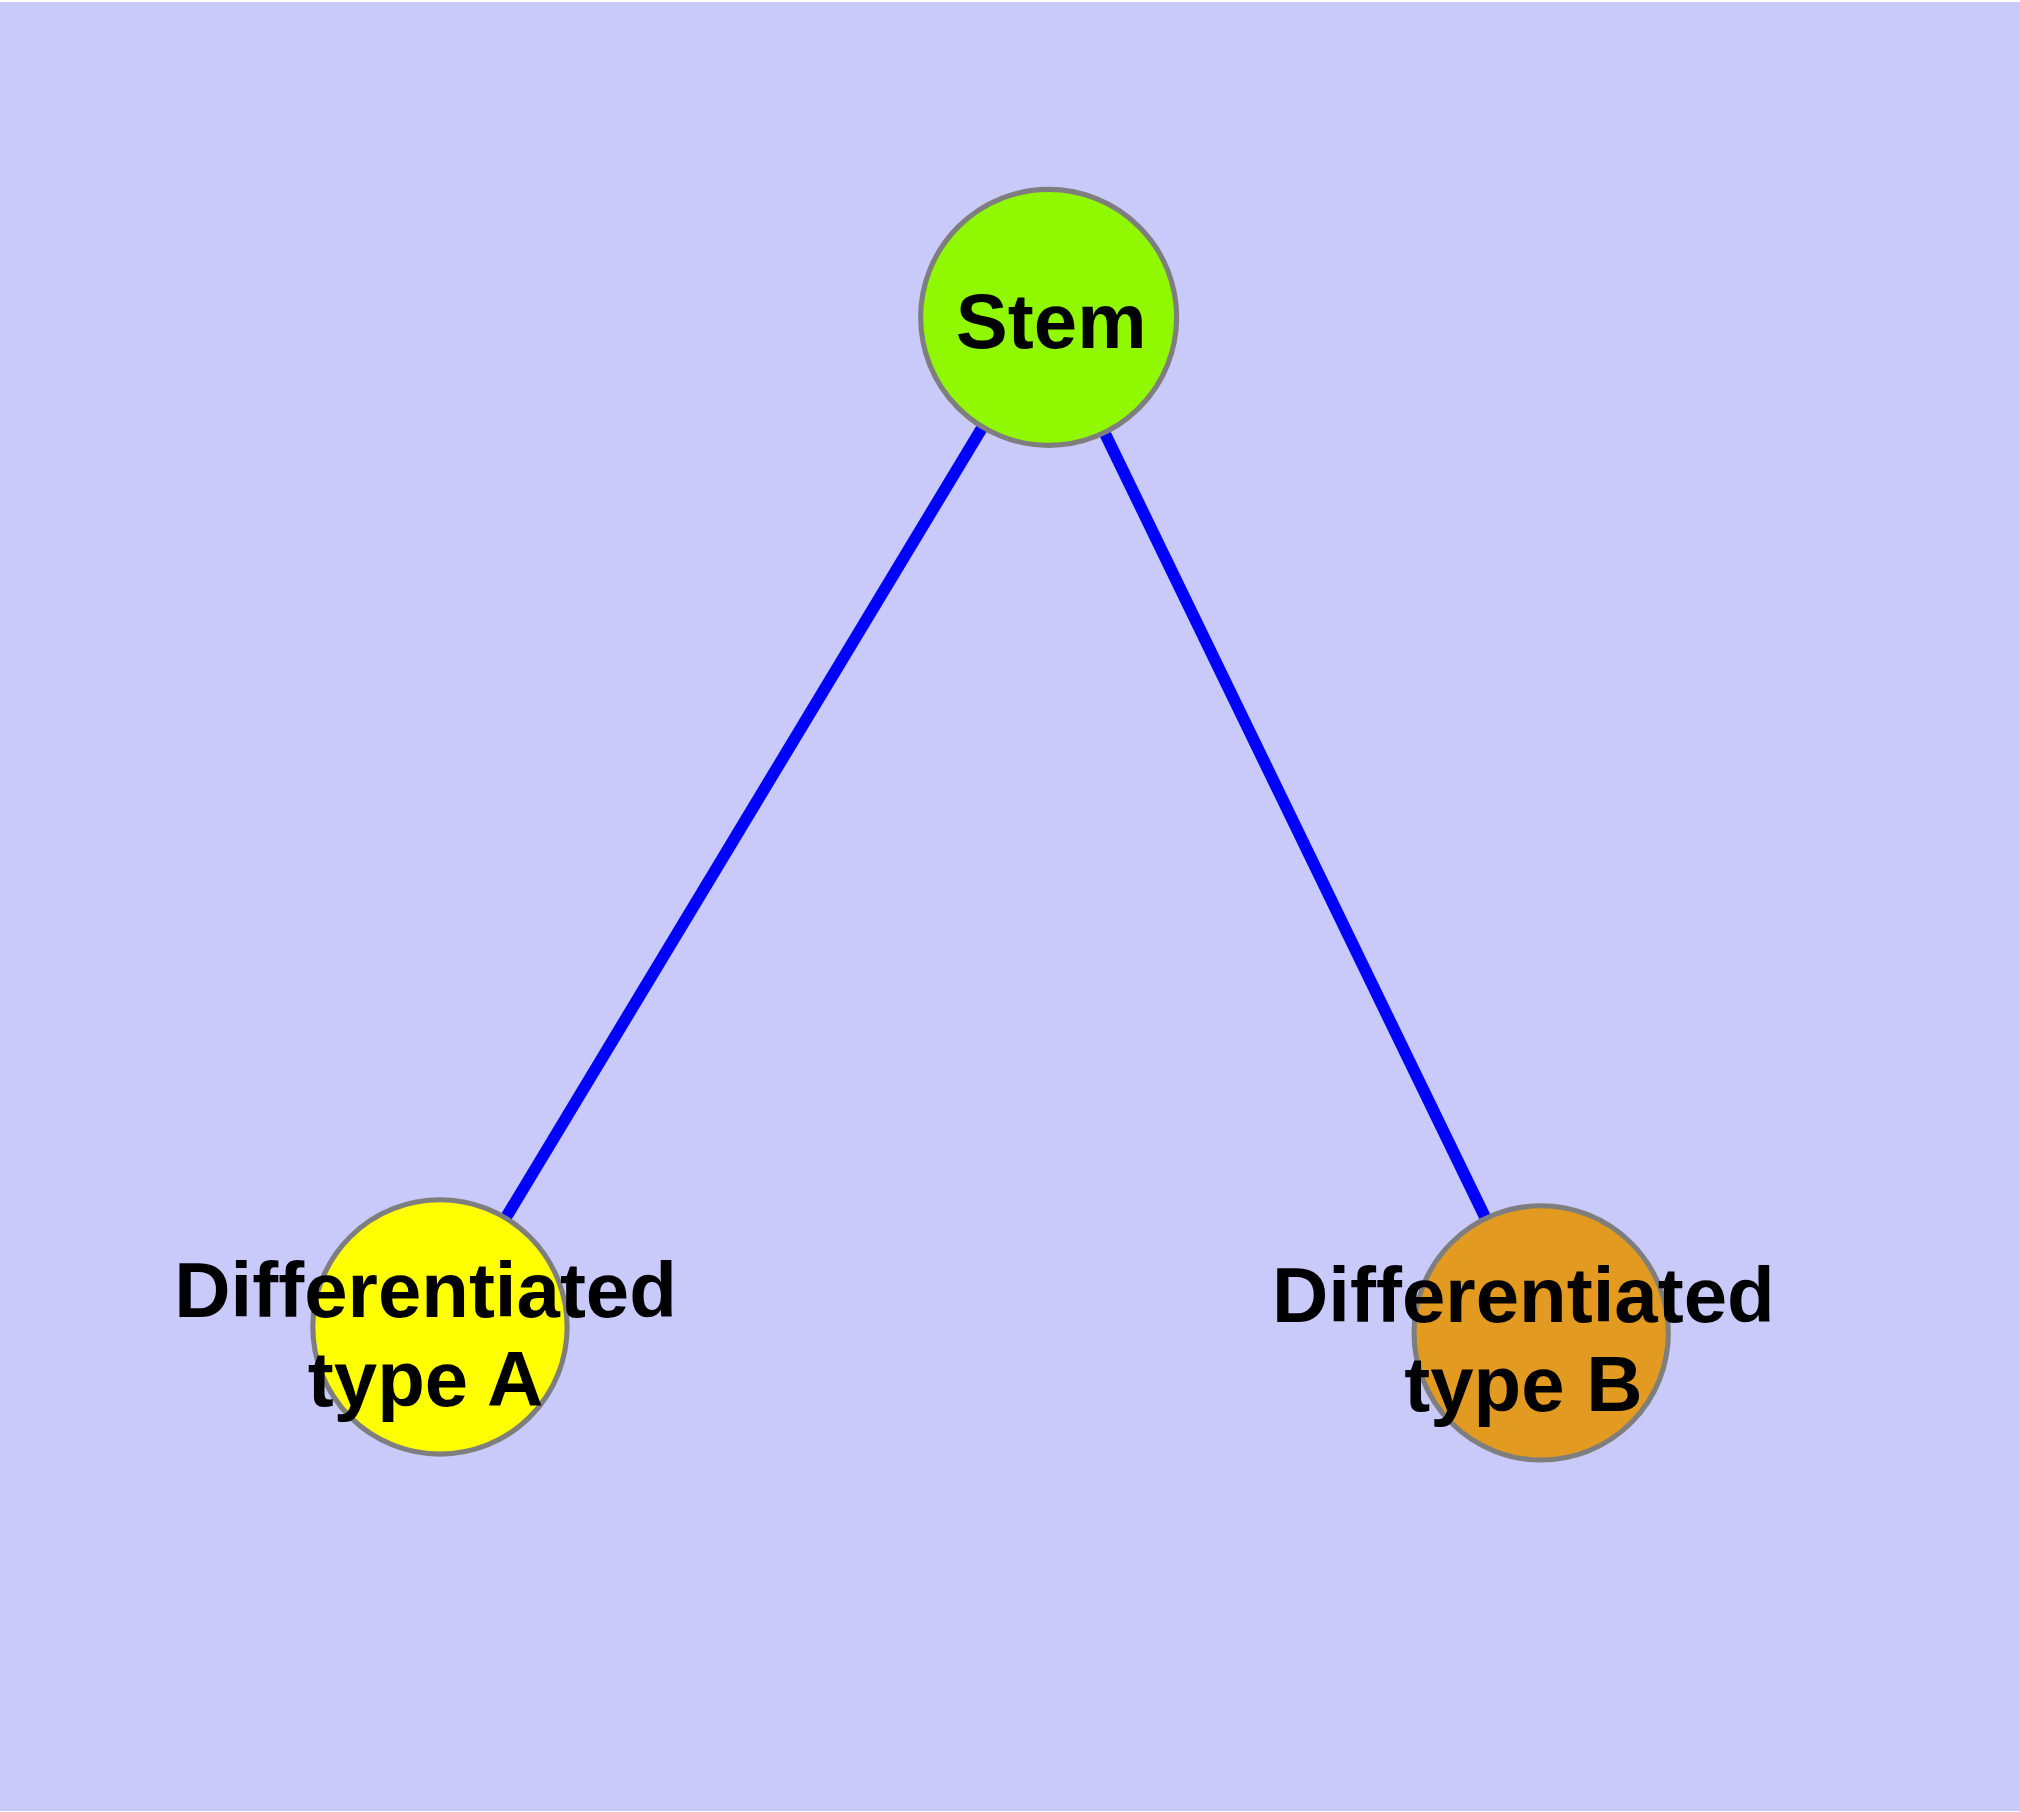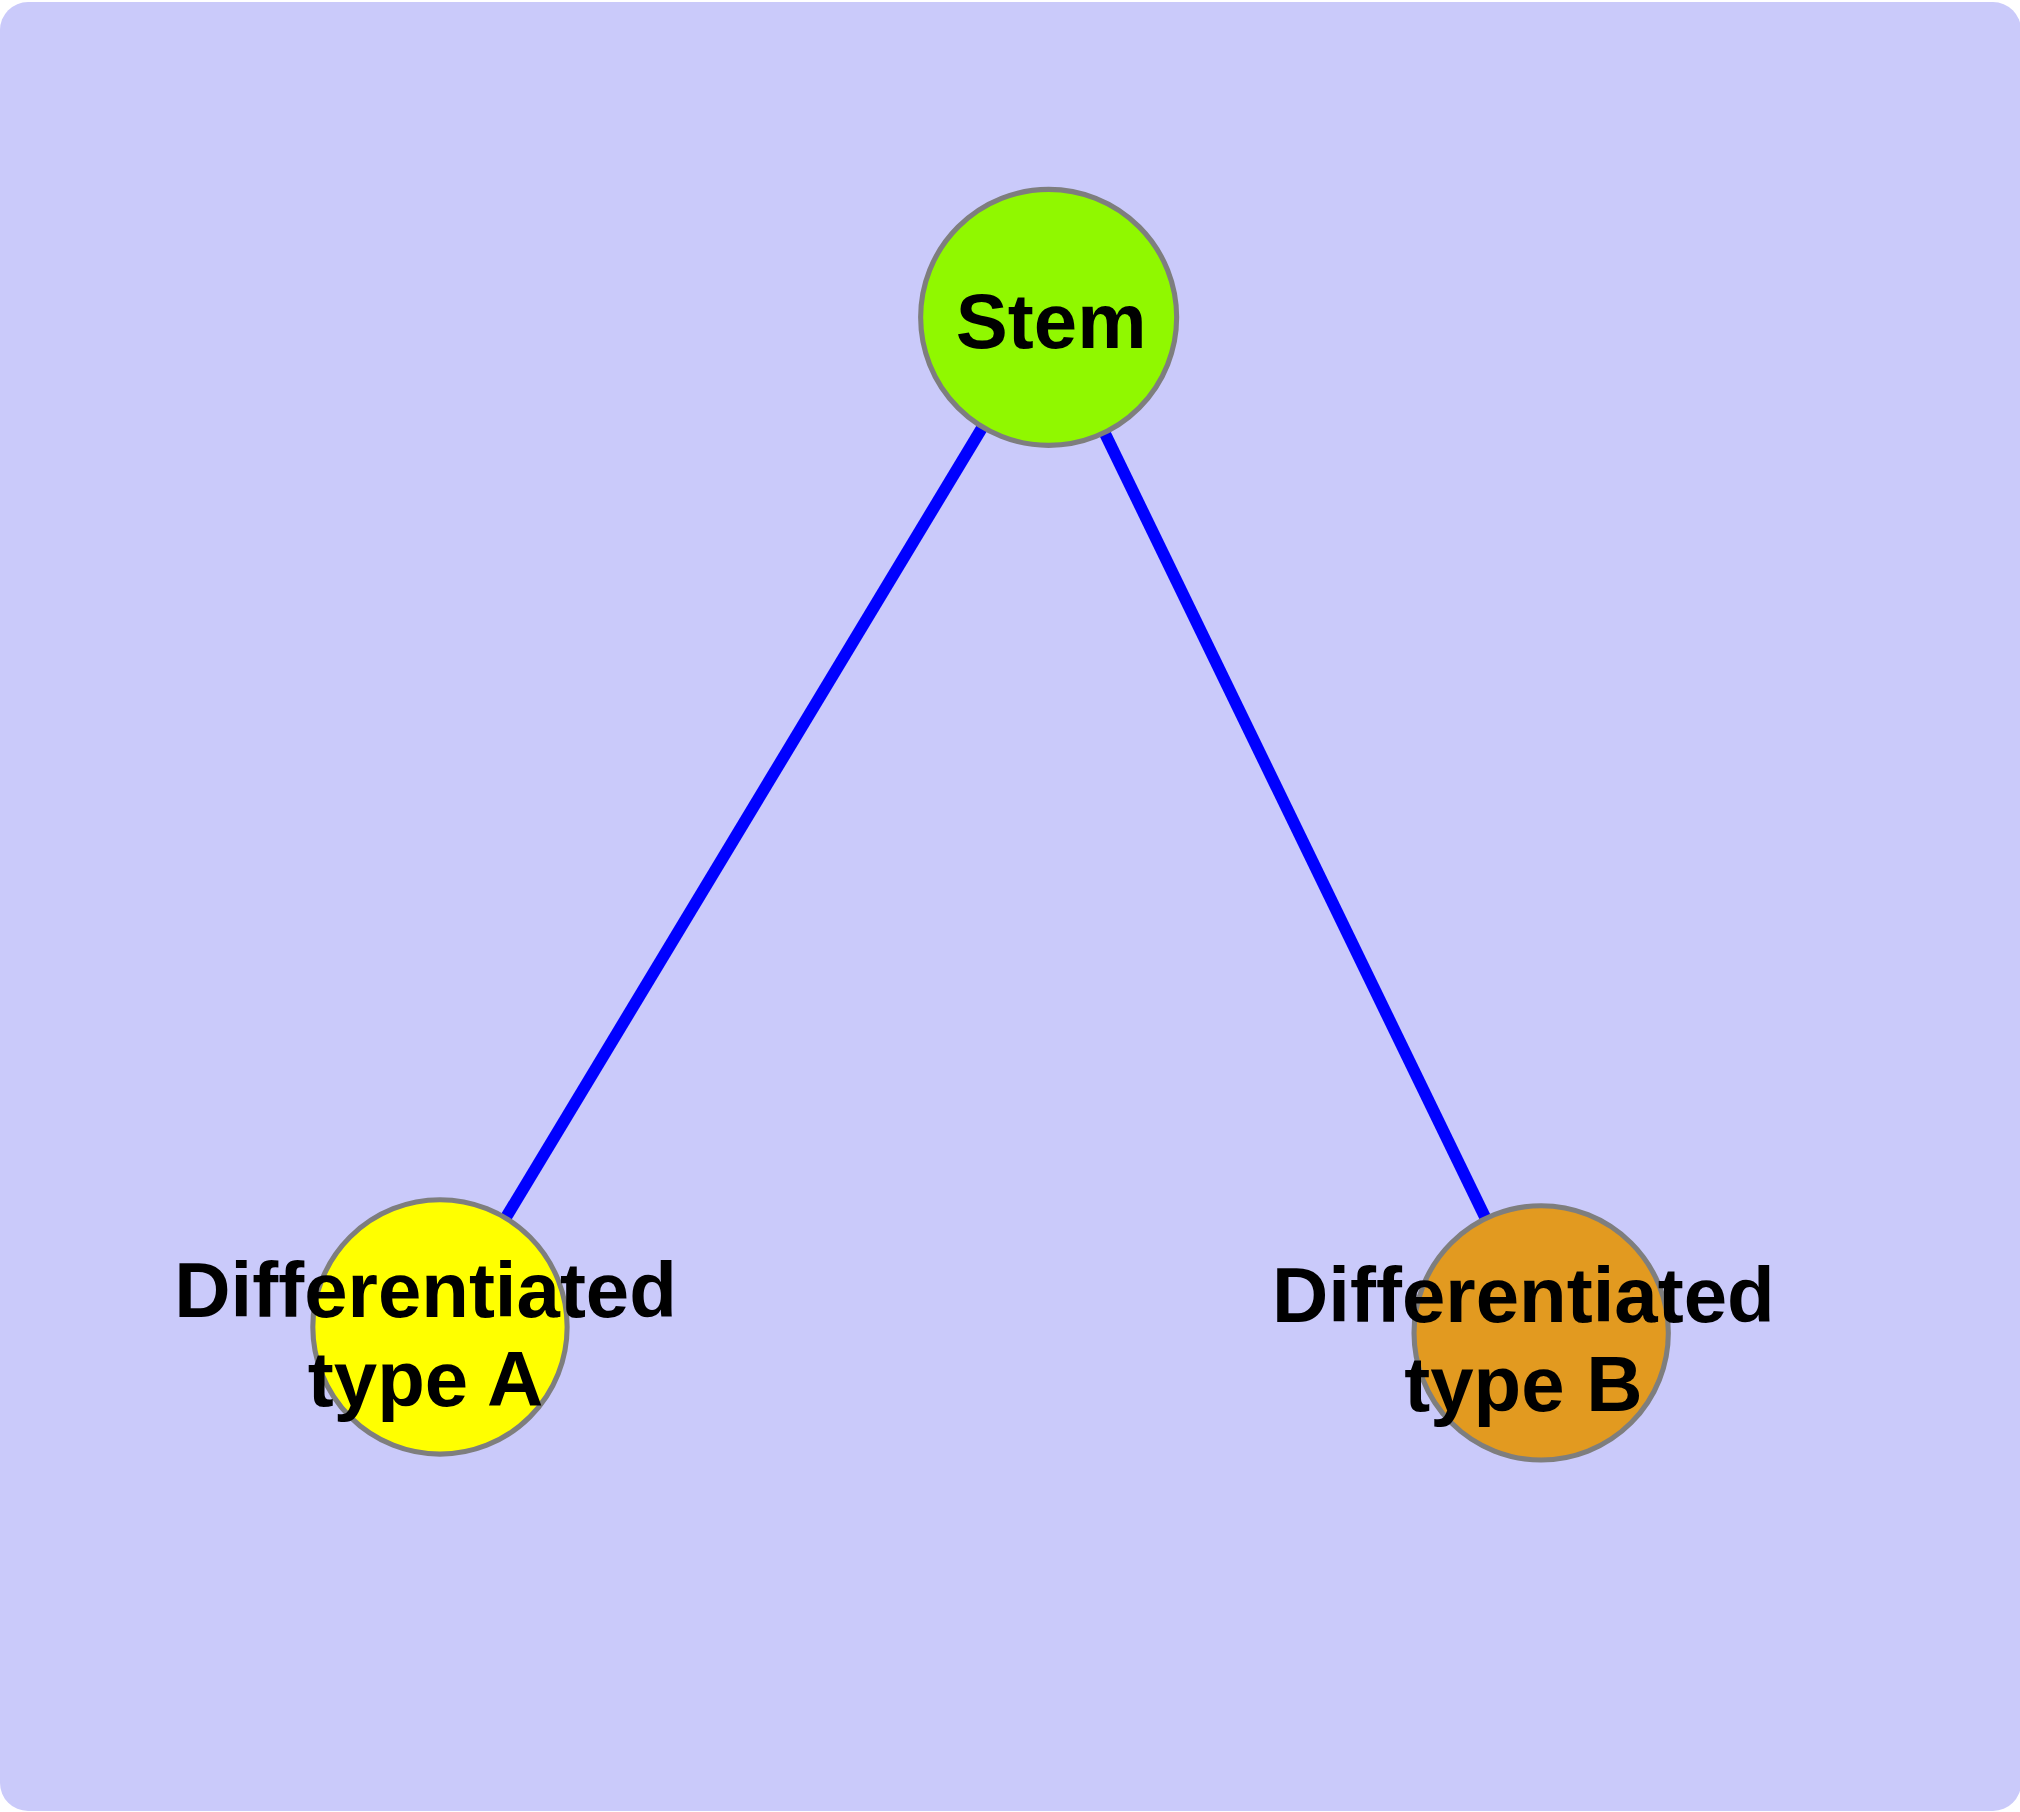--- a/index.html
+++ b/index.html
@@ -30,21 +30,21 @@
     font-family: "Liberation Sans", sans-serif;
     font-weight: bold;
     font-size: 92px;
     text-anchor: middle;
   }
 </style>
 </head>
 <body>
 
 <div class="screen">
-  <div class="canvas" style="background-color: rgb(202, 202, 250); border-radius: 28px;">
+  <div class="canvas" style="background-color: rgb(202, 202, 250);">
     <svg class="diagram" viewBox="0 0 2384 2134" preserveAspectRatio="none" xmlns="http://www.w3.org/2000/svg">
 
       <line x1="1237" y1="372" x2="519" y2="1563" stroke="#0000FF" stroke-width="14"></line>
       <line x1="1237" y1="372" x2="1818" y2="1570" stroke="#0000FF" stroke-width="14"></line>
 
       <circle cx="1237" cy="372" r="151" fill="#90F800" stroke="#7E7E7E" stroke-width="6"></circle>
       <circle cx="519" cy="1563" r="150" fill="#FFFF00" stroke="#7E7E7E" stroke-width="6"></circle>
       <circle cx="1818" cy="1570" r="150" fill="#E29A20" stroke="#7E7E7E" stroke-width="6"></circle>
 
       <text class="node-label" x="1240" y="408" fill="#000000">Stem</text>

